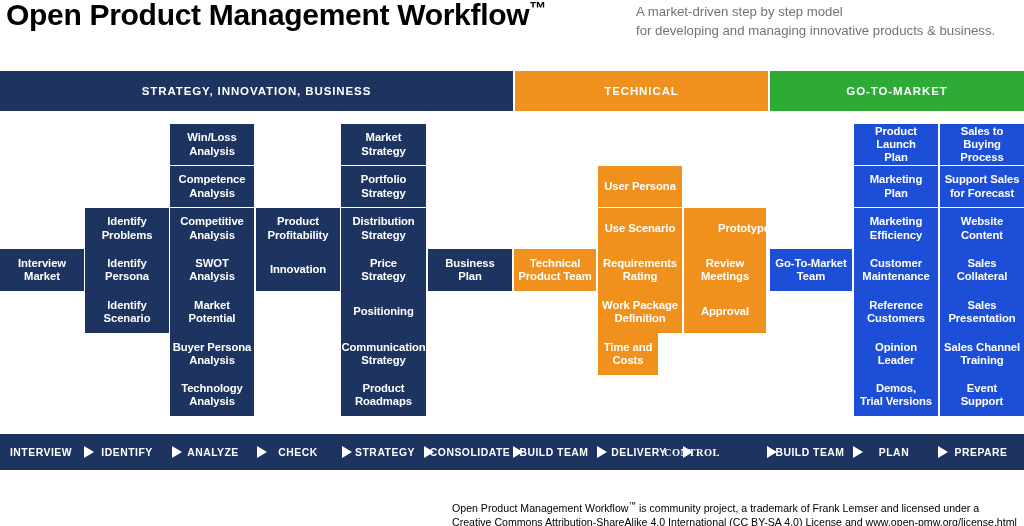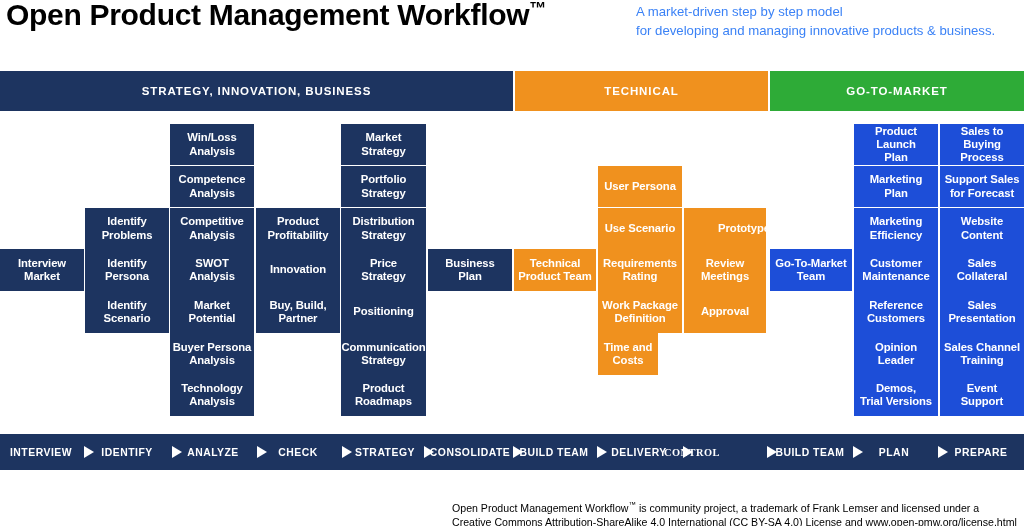--- a/index.html
+++ b/index.html
@@ -38,21 +38,21 @@
     font-size: 17px;
     vertical-align: super;
     font-weight: bold;
   }
   #subtitle {
     position: absolute;
     left: 636px;
     top: 2px;
     font-size: 13.2px;
     line-height: 19px;
-    color: #3b82f6;
+    color: #737373;
     white-space: nowrap;
   }
 
   
   #section-bars {
     position: absolute;
     left: 0;
     top: 71px;
     width: 1024px;
     height: 40px;
@@ -199,23 +199,20 @@
       <span>Buyer Persona<br>Analysis</span>
     </div>
     <div class="cell blue" style="left: 170px; top: 250px; width: 84px; height: 42px;">
       <span>Technology<br>Analysis</span>
     </div>
     <div class="cell blue" style="left: 256px; top: 84px; width: 84px; height: 41px;">
       <span>Product<br>Profitability</span>
     </div>
     <div class="cell blue" style="left: 256px; top: 125px; width: 84px; height: 42px;">
       <span>Innovation</span>
-    </div>
-    <div class="cell blue" style="left: 256px; top: 167px; width: 84px; height: 42px;">
-      <span>Buy, Build,<br>Partner</span>
     </div>
     <div class="cell blue" style="left: 341px; top: 0px; width: 85px; height: 41px;">
       <span>Market<br>Strategy</span>
     </div>
     <div class="cell blue" style="left: 341px; top: 42px; width: 85px; height: 41px;">
       <span>Portfolio<br>Strategy</span>
     </div>
     <div class="cell blue" style="left: 341px; top: 84px; width: 85px; height: 41px;">
       <span>Distribution<br>Strategy</span>
     </div>

